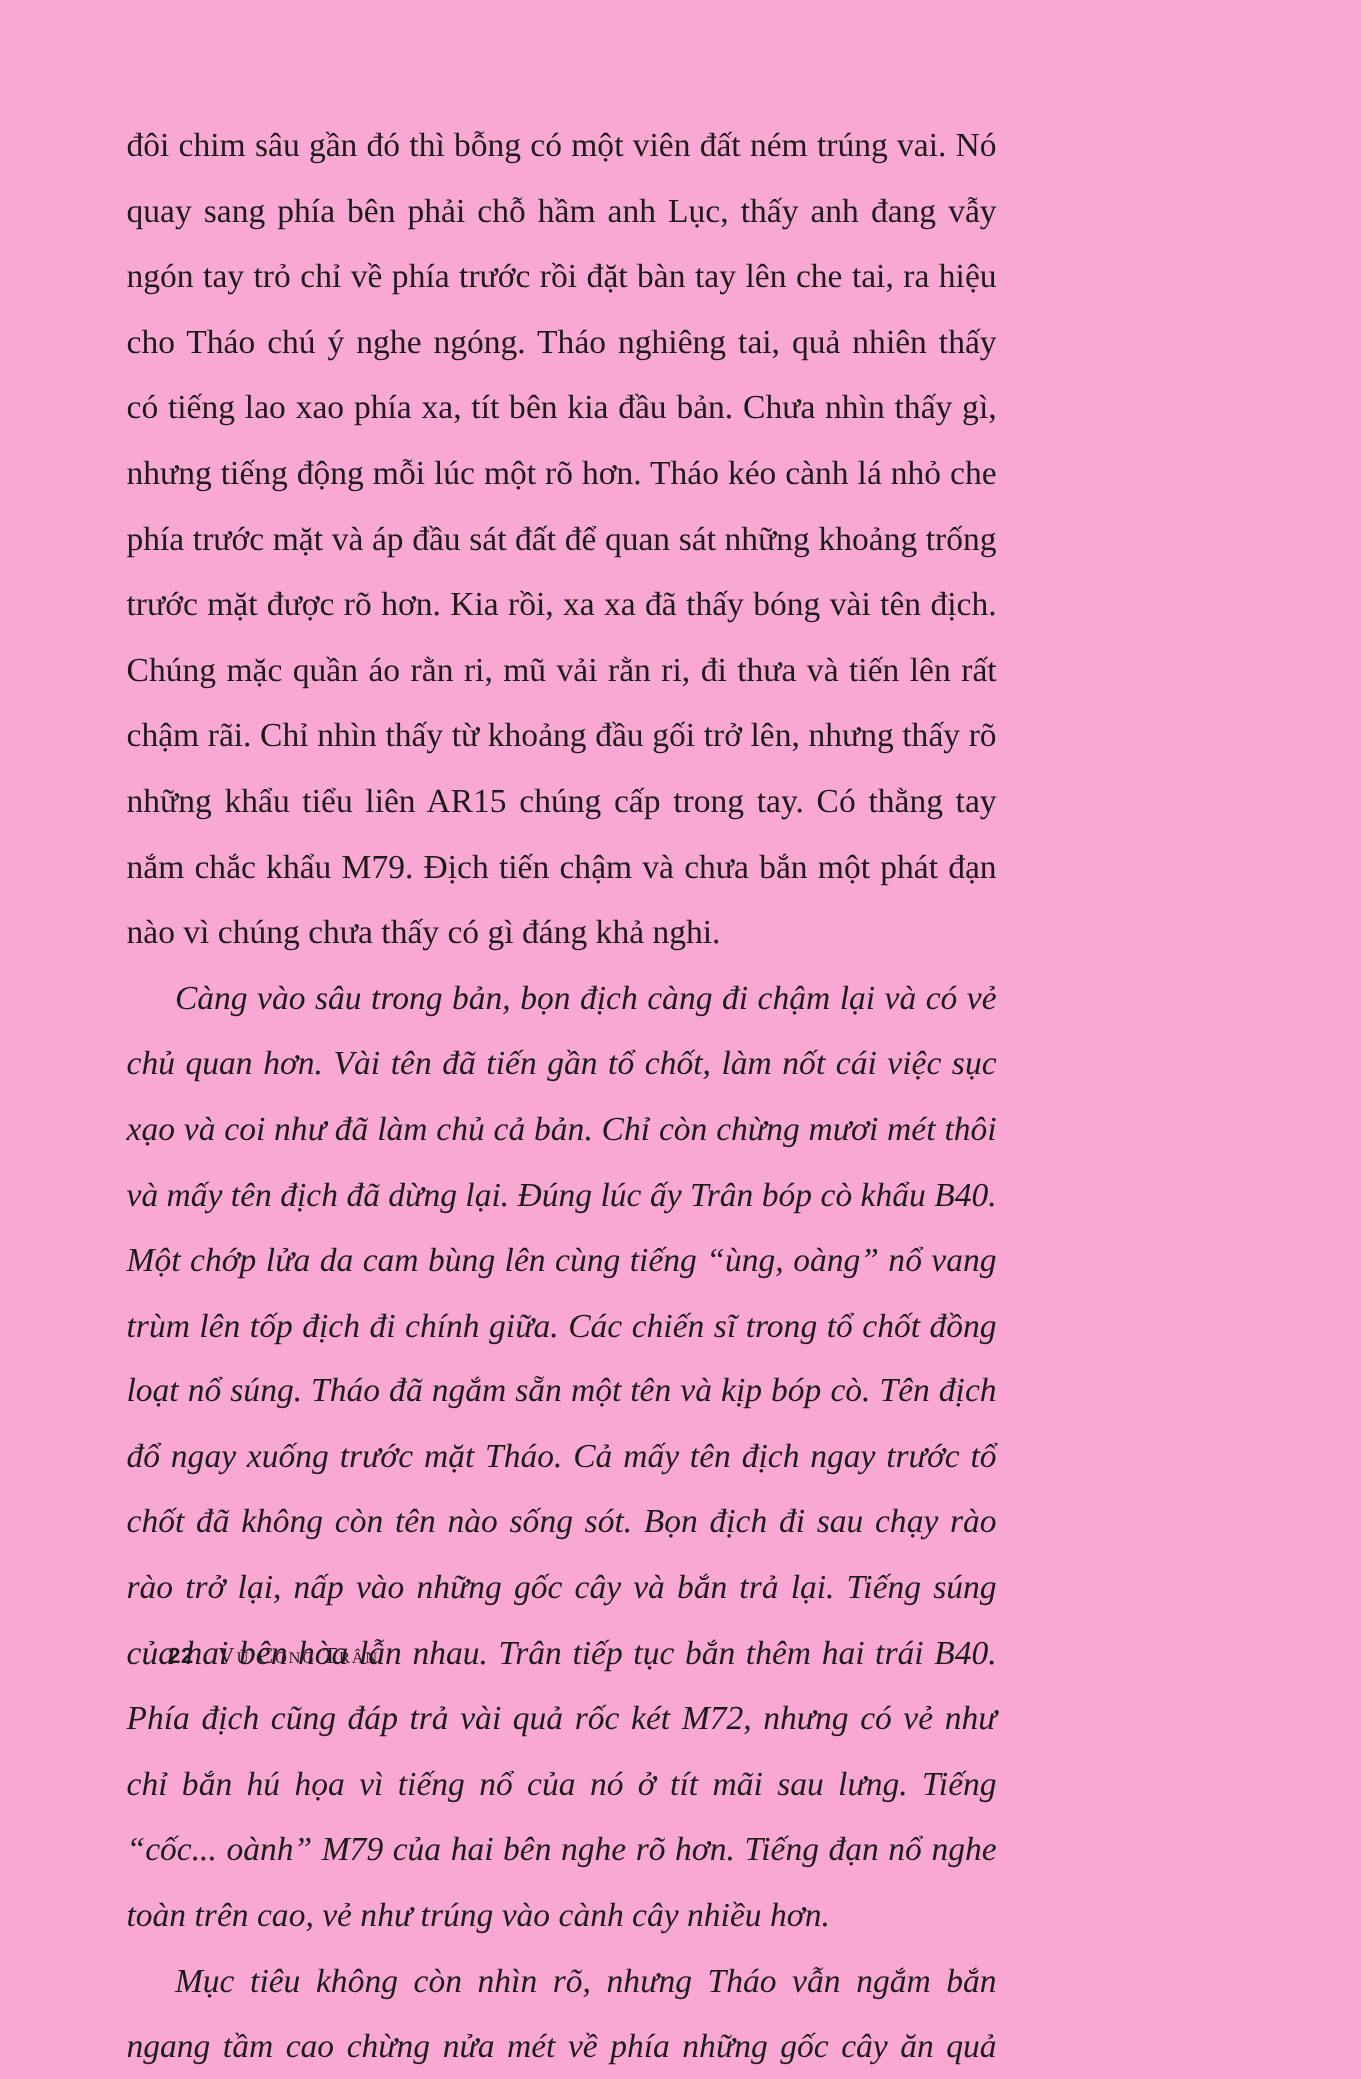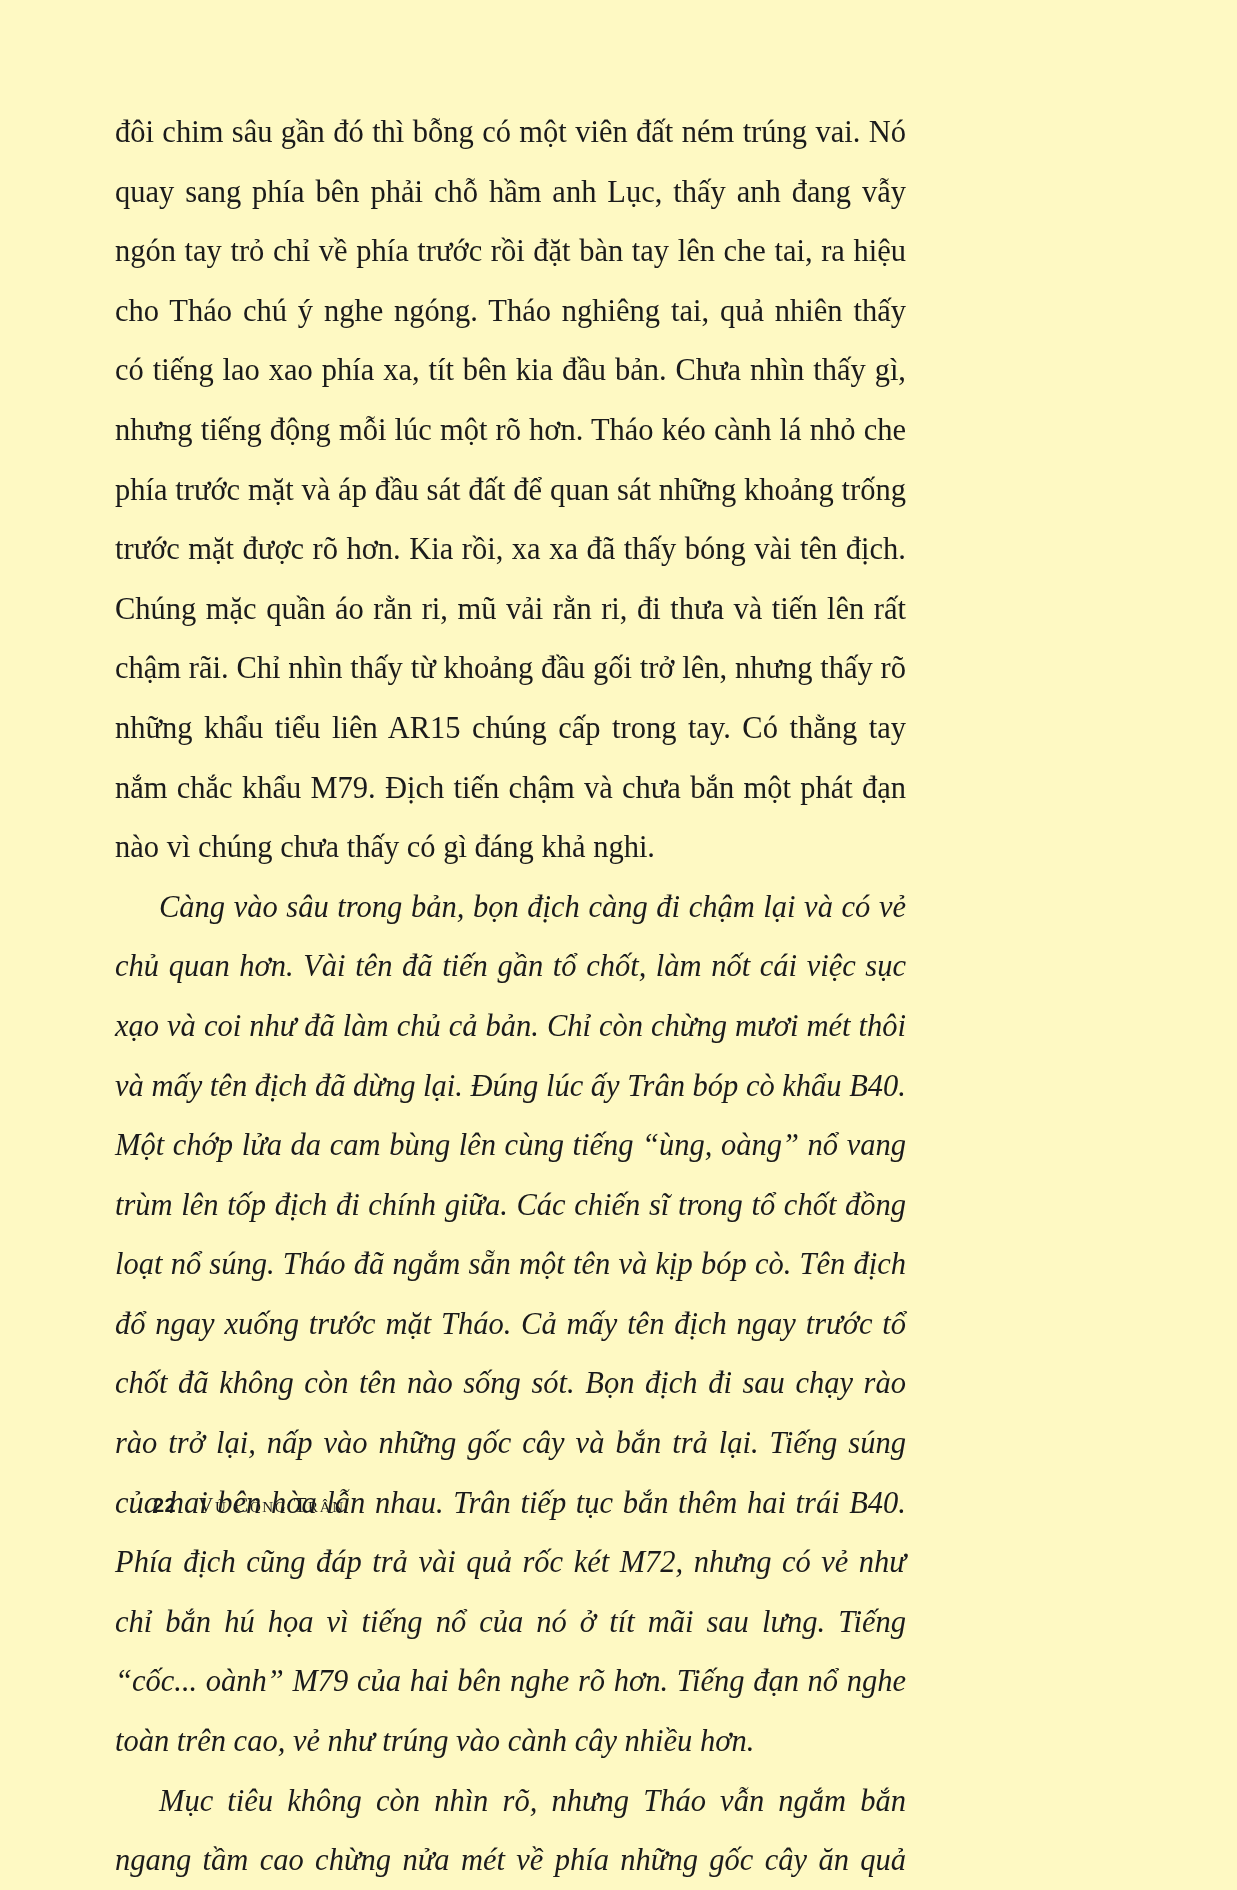--- a/index.html
+++ b/index.html
@@ -4,21 +4,21 @@
 <style>
   html, body {
     margin: 0;
     padding: 0;
     background: #ffffff;
   }
   .page {
     position: relative;
     width: 1237px;
     height: 1890px;
-    background: #fef9c3;
+    background: #f9a8d4;
     box-sizing: border-box;
     overflow: hidden;
   }
   .text-column {
     position: absolute;
     left: 115px;
     top: 103px;
     width: 791px;
   }
   .para {

